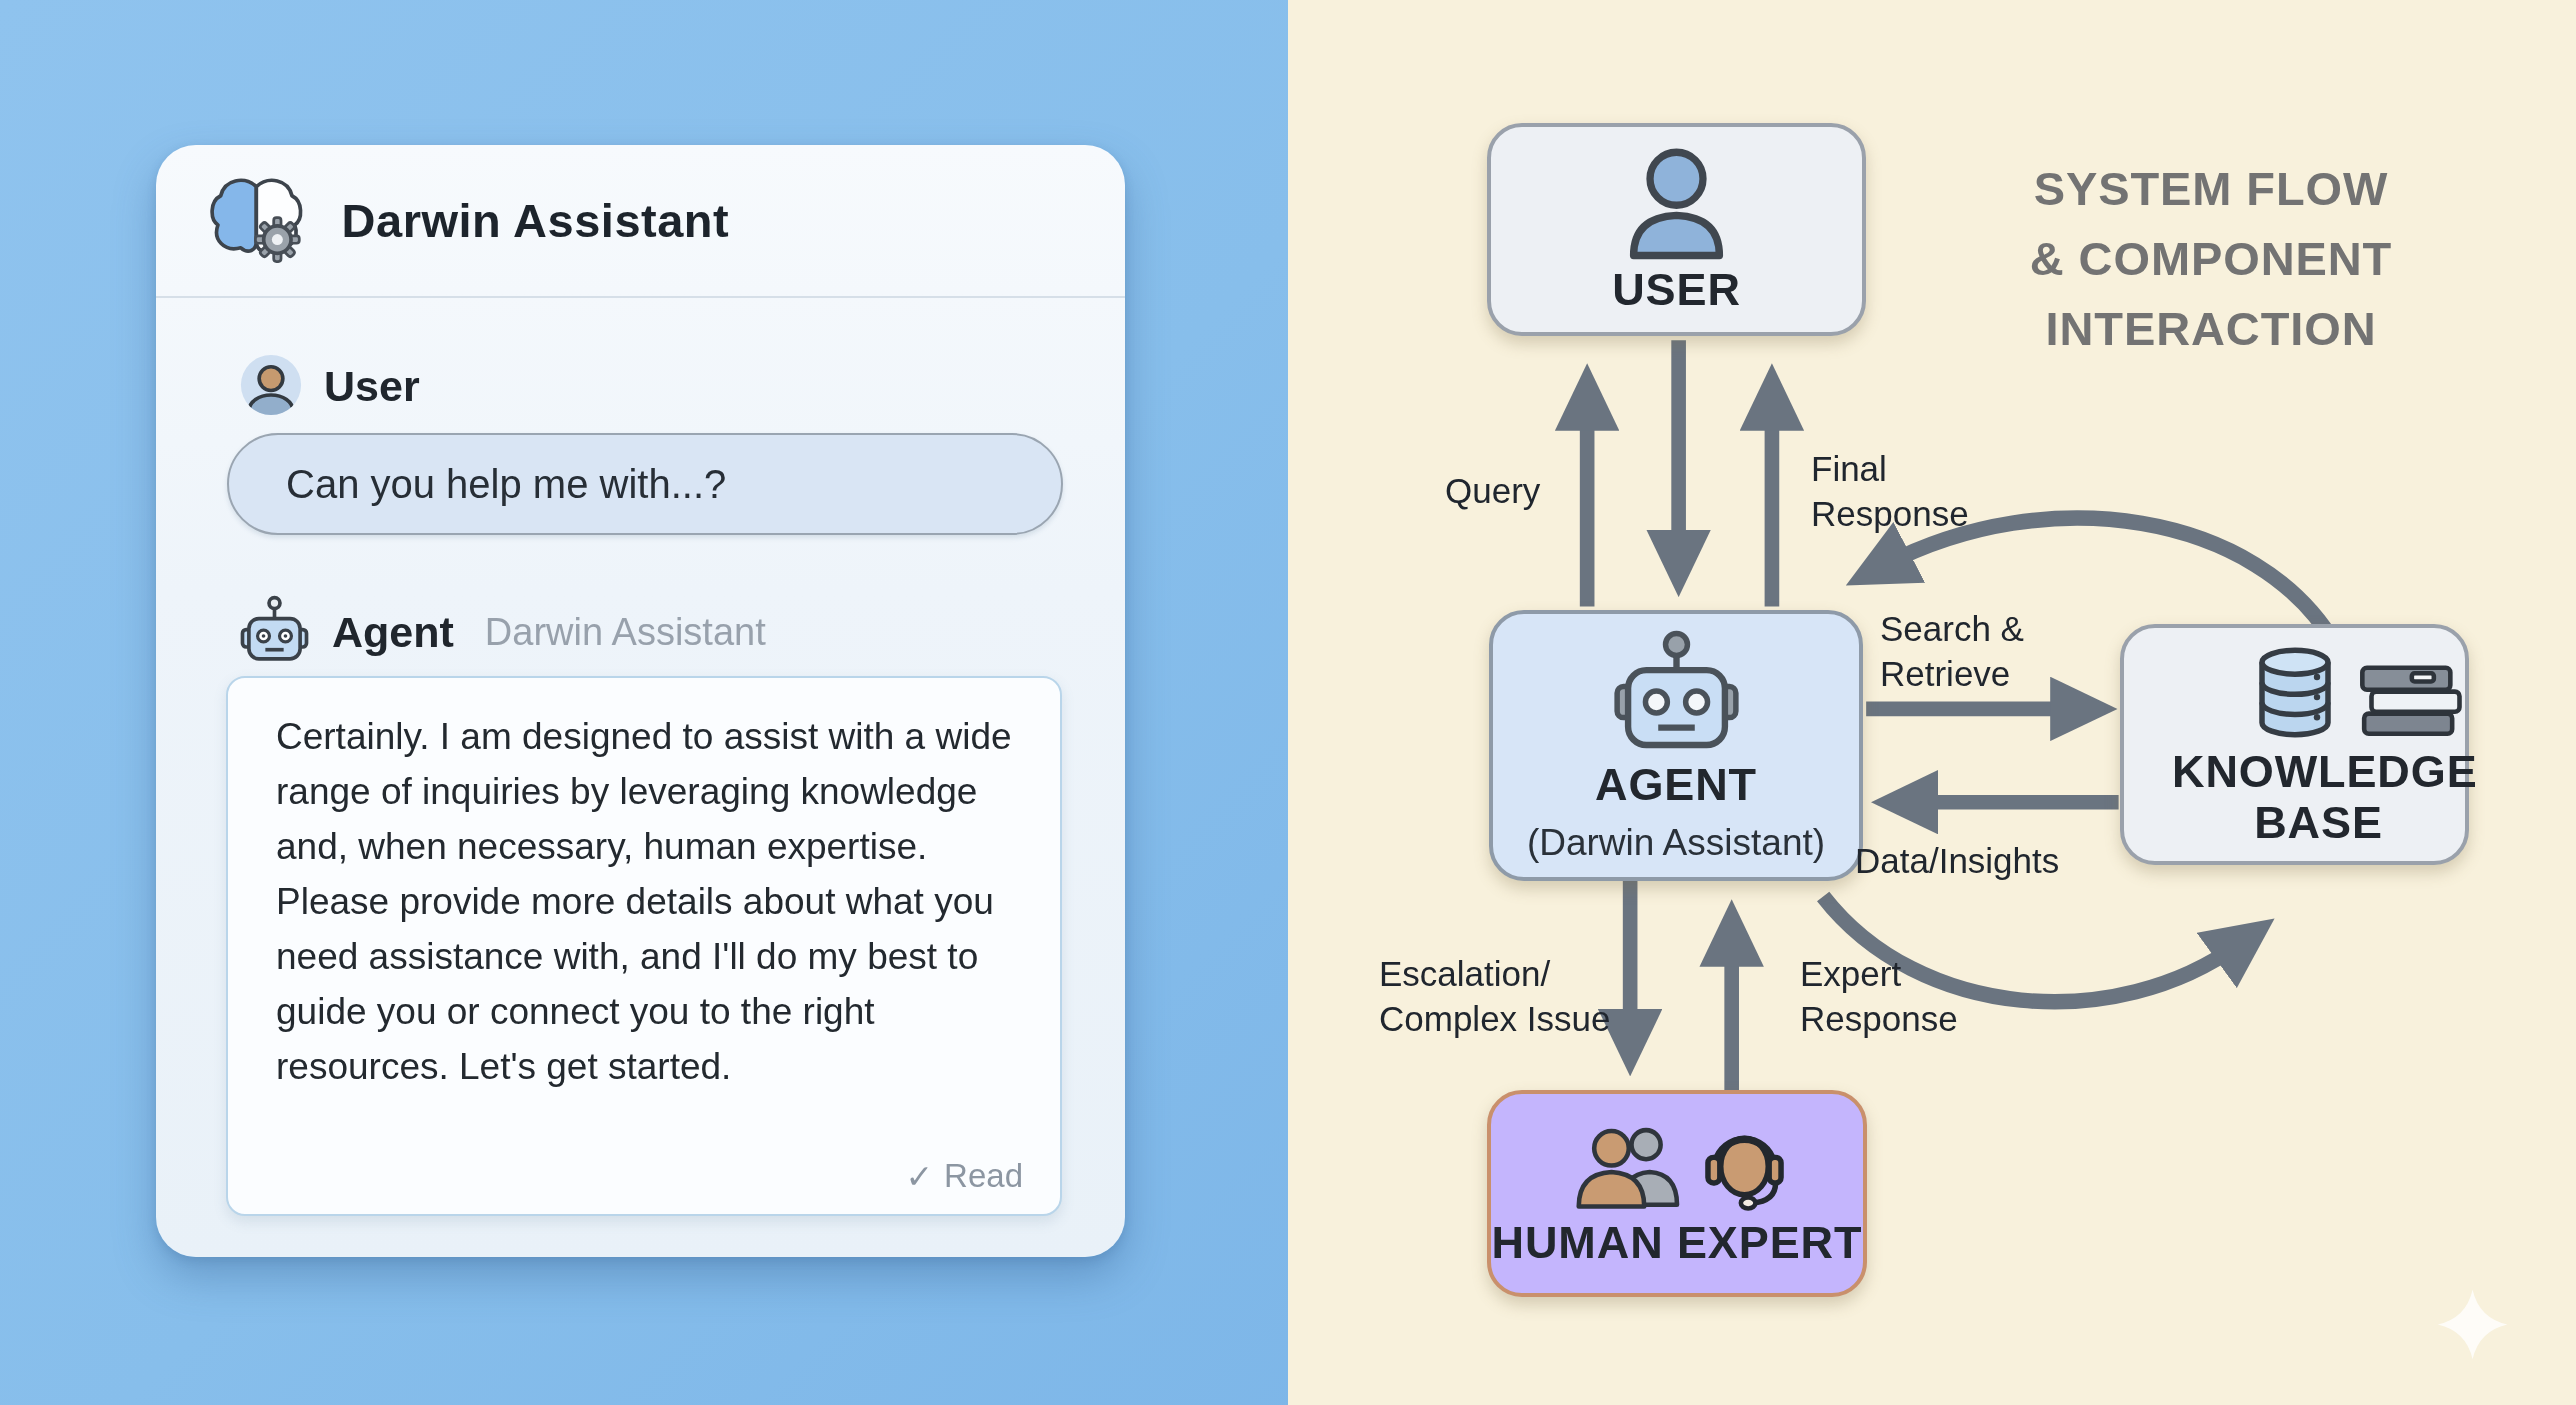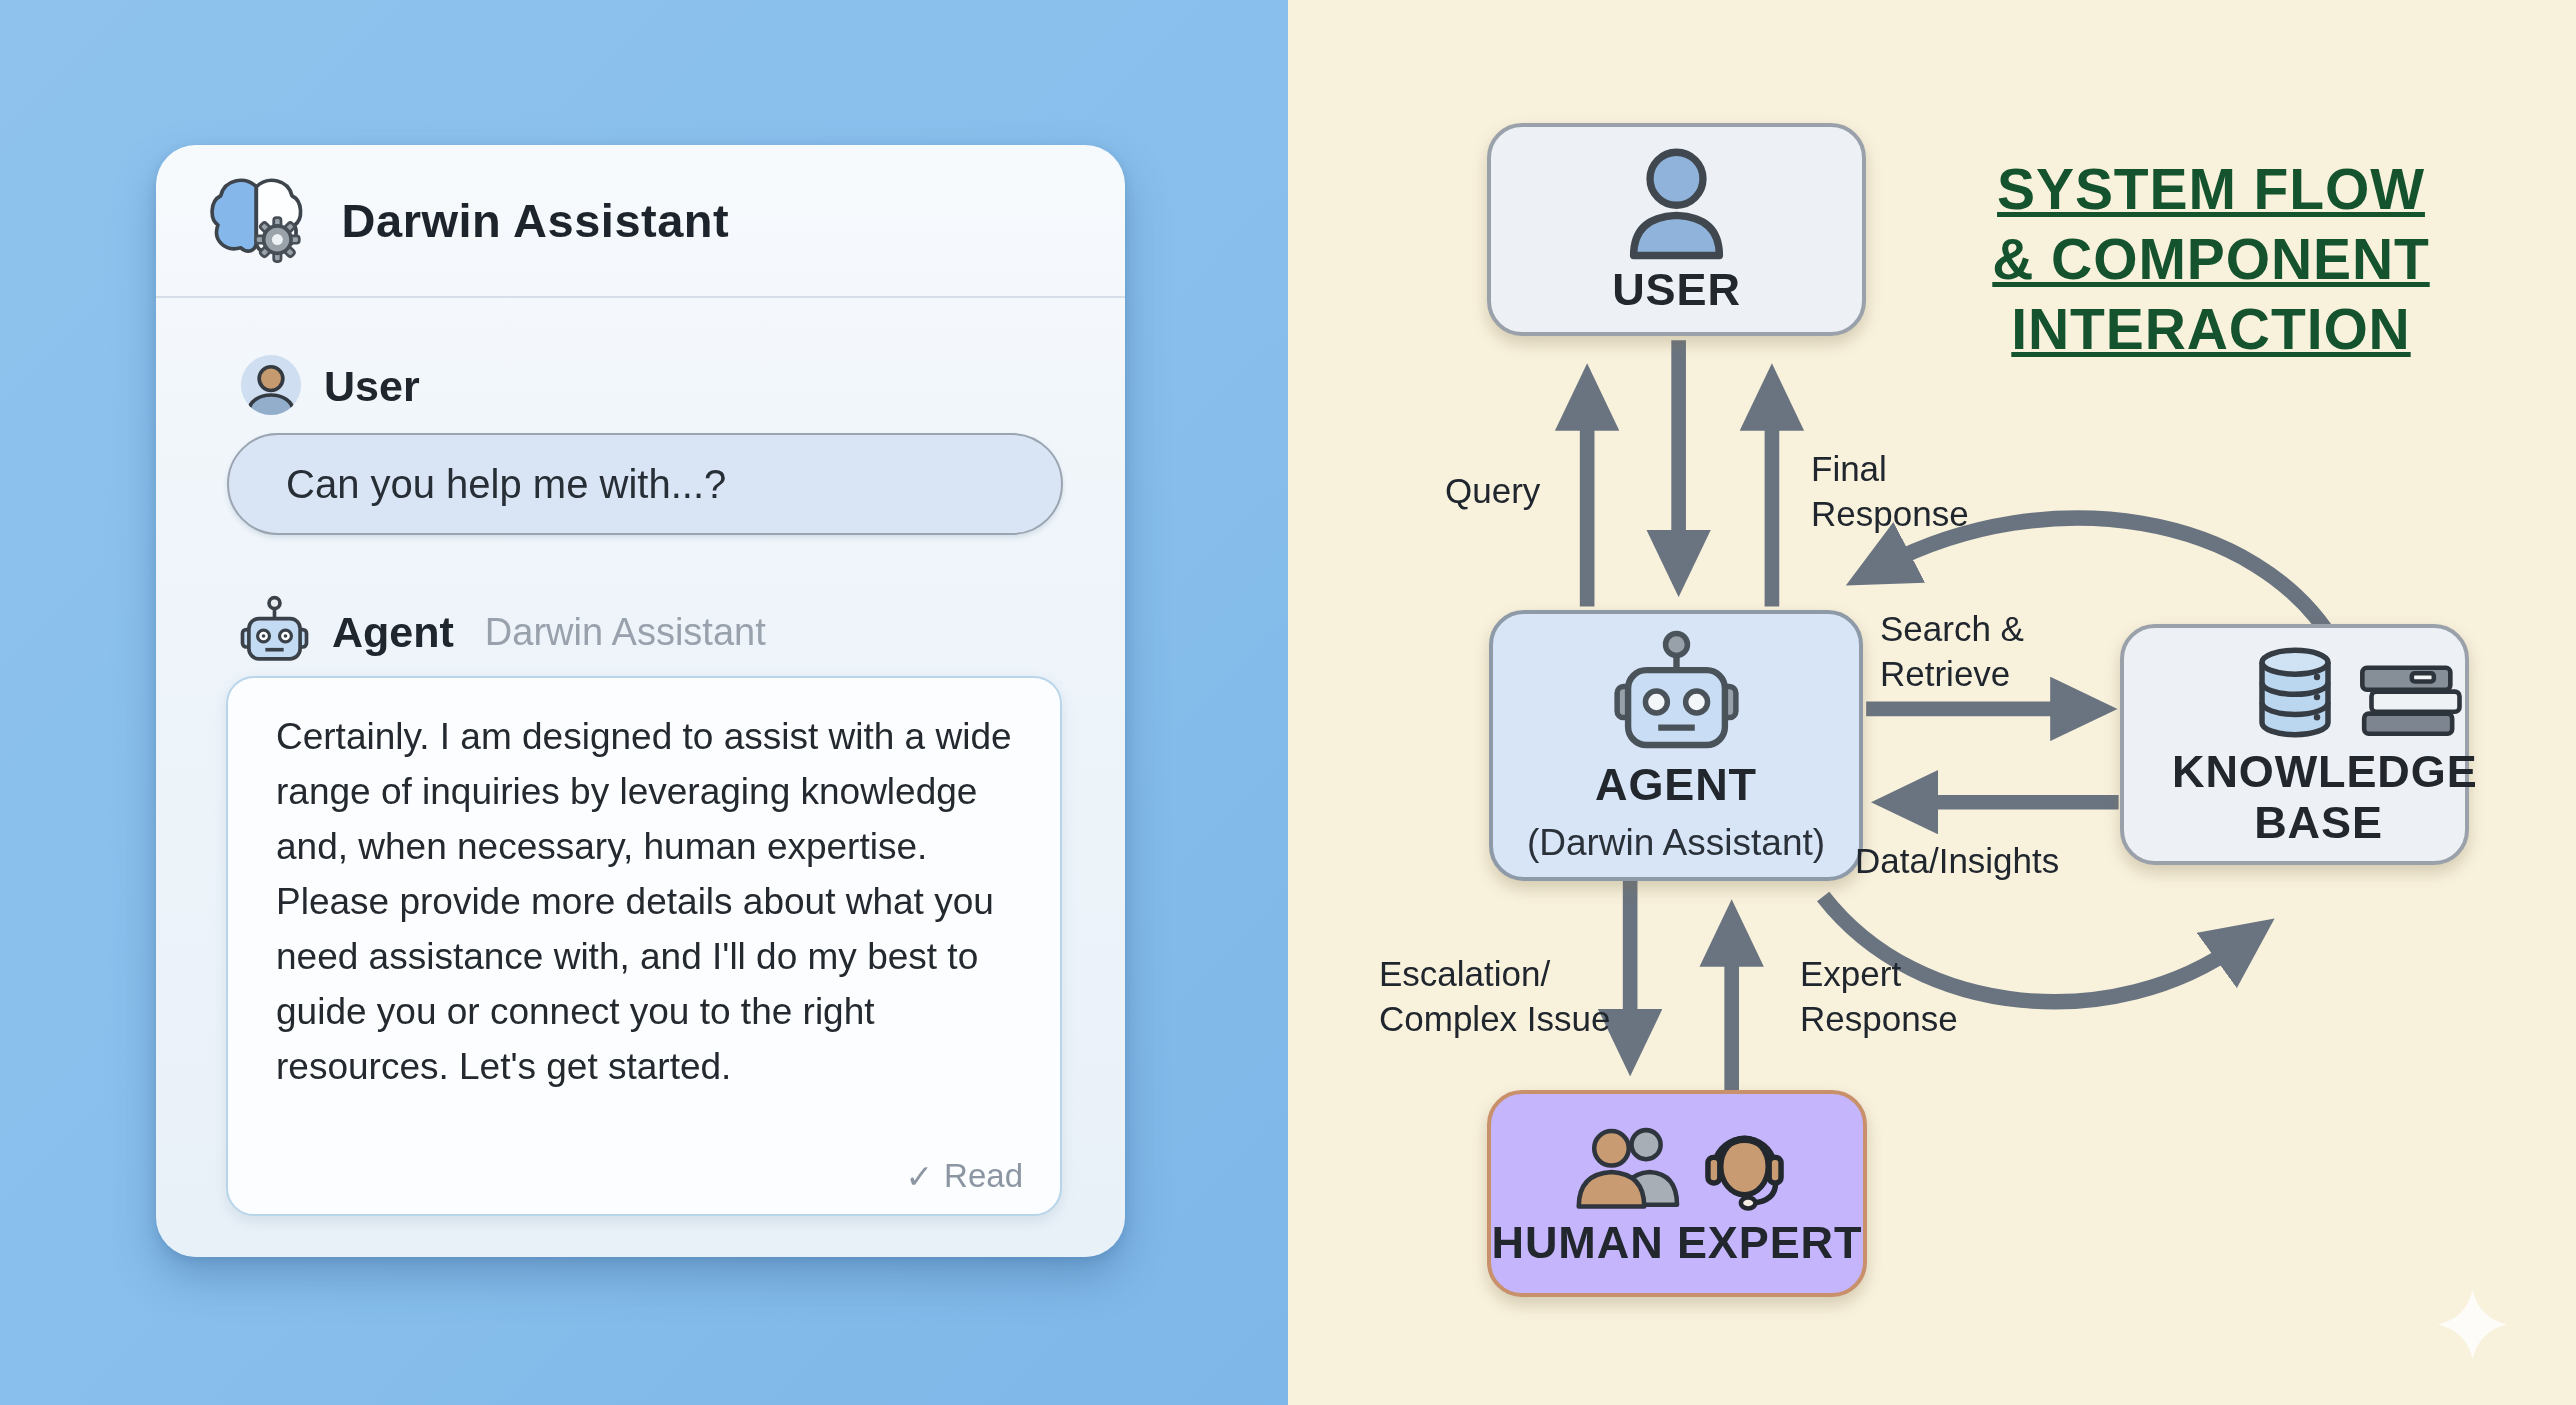--- a/index.html
+++ b/index.html
@@ -17,38 +17,38 @@
   .chat-title{ font-size:47px; font-weight:bold; color:#1d242c; margin-left:25.6px; letter-spacing:0.5px; }
   .row-label{ font-size:43px; font-weight:bold; color:#20262d; }
   .user-row{ position:absolute; left:84px; top:209px; display:flex; align-items:center; gap:22px; }
   .agent-row{ position:absolute; left:81px; top:448px; display:flex; align-items:center; gap:20px; }
   .agent-name{ font-size:38px; color:#98a1ac; margin-left:11px; }
   .chat-input{ position:absolute; left:71px; top:288px; width:836px; height:102px;
     background:#d9e5f4; border:2.7px solid #9aa5b1; border-radius:51px;
     display:flex; align-items:center; padding-left:57px;
     font-size:40px; color:#272e36; box-shadow:0 2.7px 5.5px rgba(90,120,150,.18); }
   .agent-bubble{ position:absolute; left:70px; top:531px; width:836px; height:540px;
-    background:#fbfdff; border:2.7px solid #b9d5ea; border-radius:28px;
+    background:#fbfdff; border:2.7px solid #b9d5ea; border-radius:19px;
     padding:31px 46px 0 48px; box-shadow:0 5.5px 12.8px rgba(90,120,150,.15); }
   .bubble-text{ font-size:37px; line-height:55px; color:#23292f; }
   .read-receipt{ position:absolute; right:37px; bottom:18.3px; font-size:33px; color:#8c96a2;
     display:flex; gap:11px; align-items:center; }
 
   
   .right-panel{ position:absolute; left:1288px; top:0; width:1288px; height:1405px; background:#f8f1dc; }
   .flow-svg{ position:absolute; left:0; top:0; }
   .node{ position:absolute; border-radius:35px; display:flex; flex-direction:column;
     align-items:center; justify-content:center; box-shadow:0 7.3px 14.6px rgba(125,110,75,.28); }
   .node-gray{ background:#edf0f4; border:4.6px solid #9aa1ab; }
   .node-blue{ background:#d7e5f7; border:4.6px solid #8e9aa8; }
   .node-peach{ background:#c4b5fd; border:4.6px solid #c9906c; }
   .node-label{ font-size:45px; font-weight:bold; color:#22272e; letter-spacing:0.9px; text-align:center; line-height:51px; }
   .node-sublabel{ font-size:37px; color:#2a3139; margin-top:12px; }
   .diagram-title{ position:absolute; left:603px; top:154px; width:640px; text-align:center; }
-  .diagram-title div{ font-size:57px; font-weight:bold; color:#14532d; line-height:70px; letter-spacing:0.9px;text-decoration:underline; }
+  .diagram-title div{ font-size:47px; font-weight:bold; color:#737373; line-height:70px; letter-spacing:0.9px; }
   .edge-label{ position:absolute; font-size:35px; color:#20262e; line-height:45px; }
   .t-center{ } .t-left{ text-align:left; }
   .icon-row{ display:flex; align-items:center; gap:16.5px; }
 </style>
 </head>
 <body>
 
 <div class="left-panel">
   <div class="chat-card">
 

